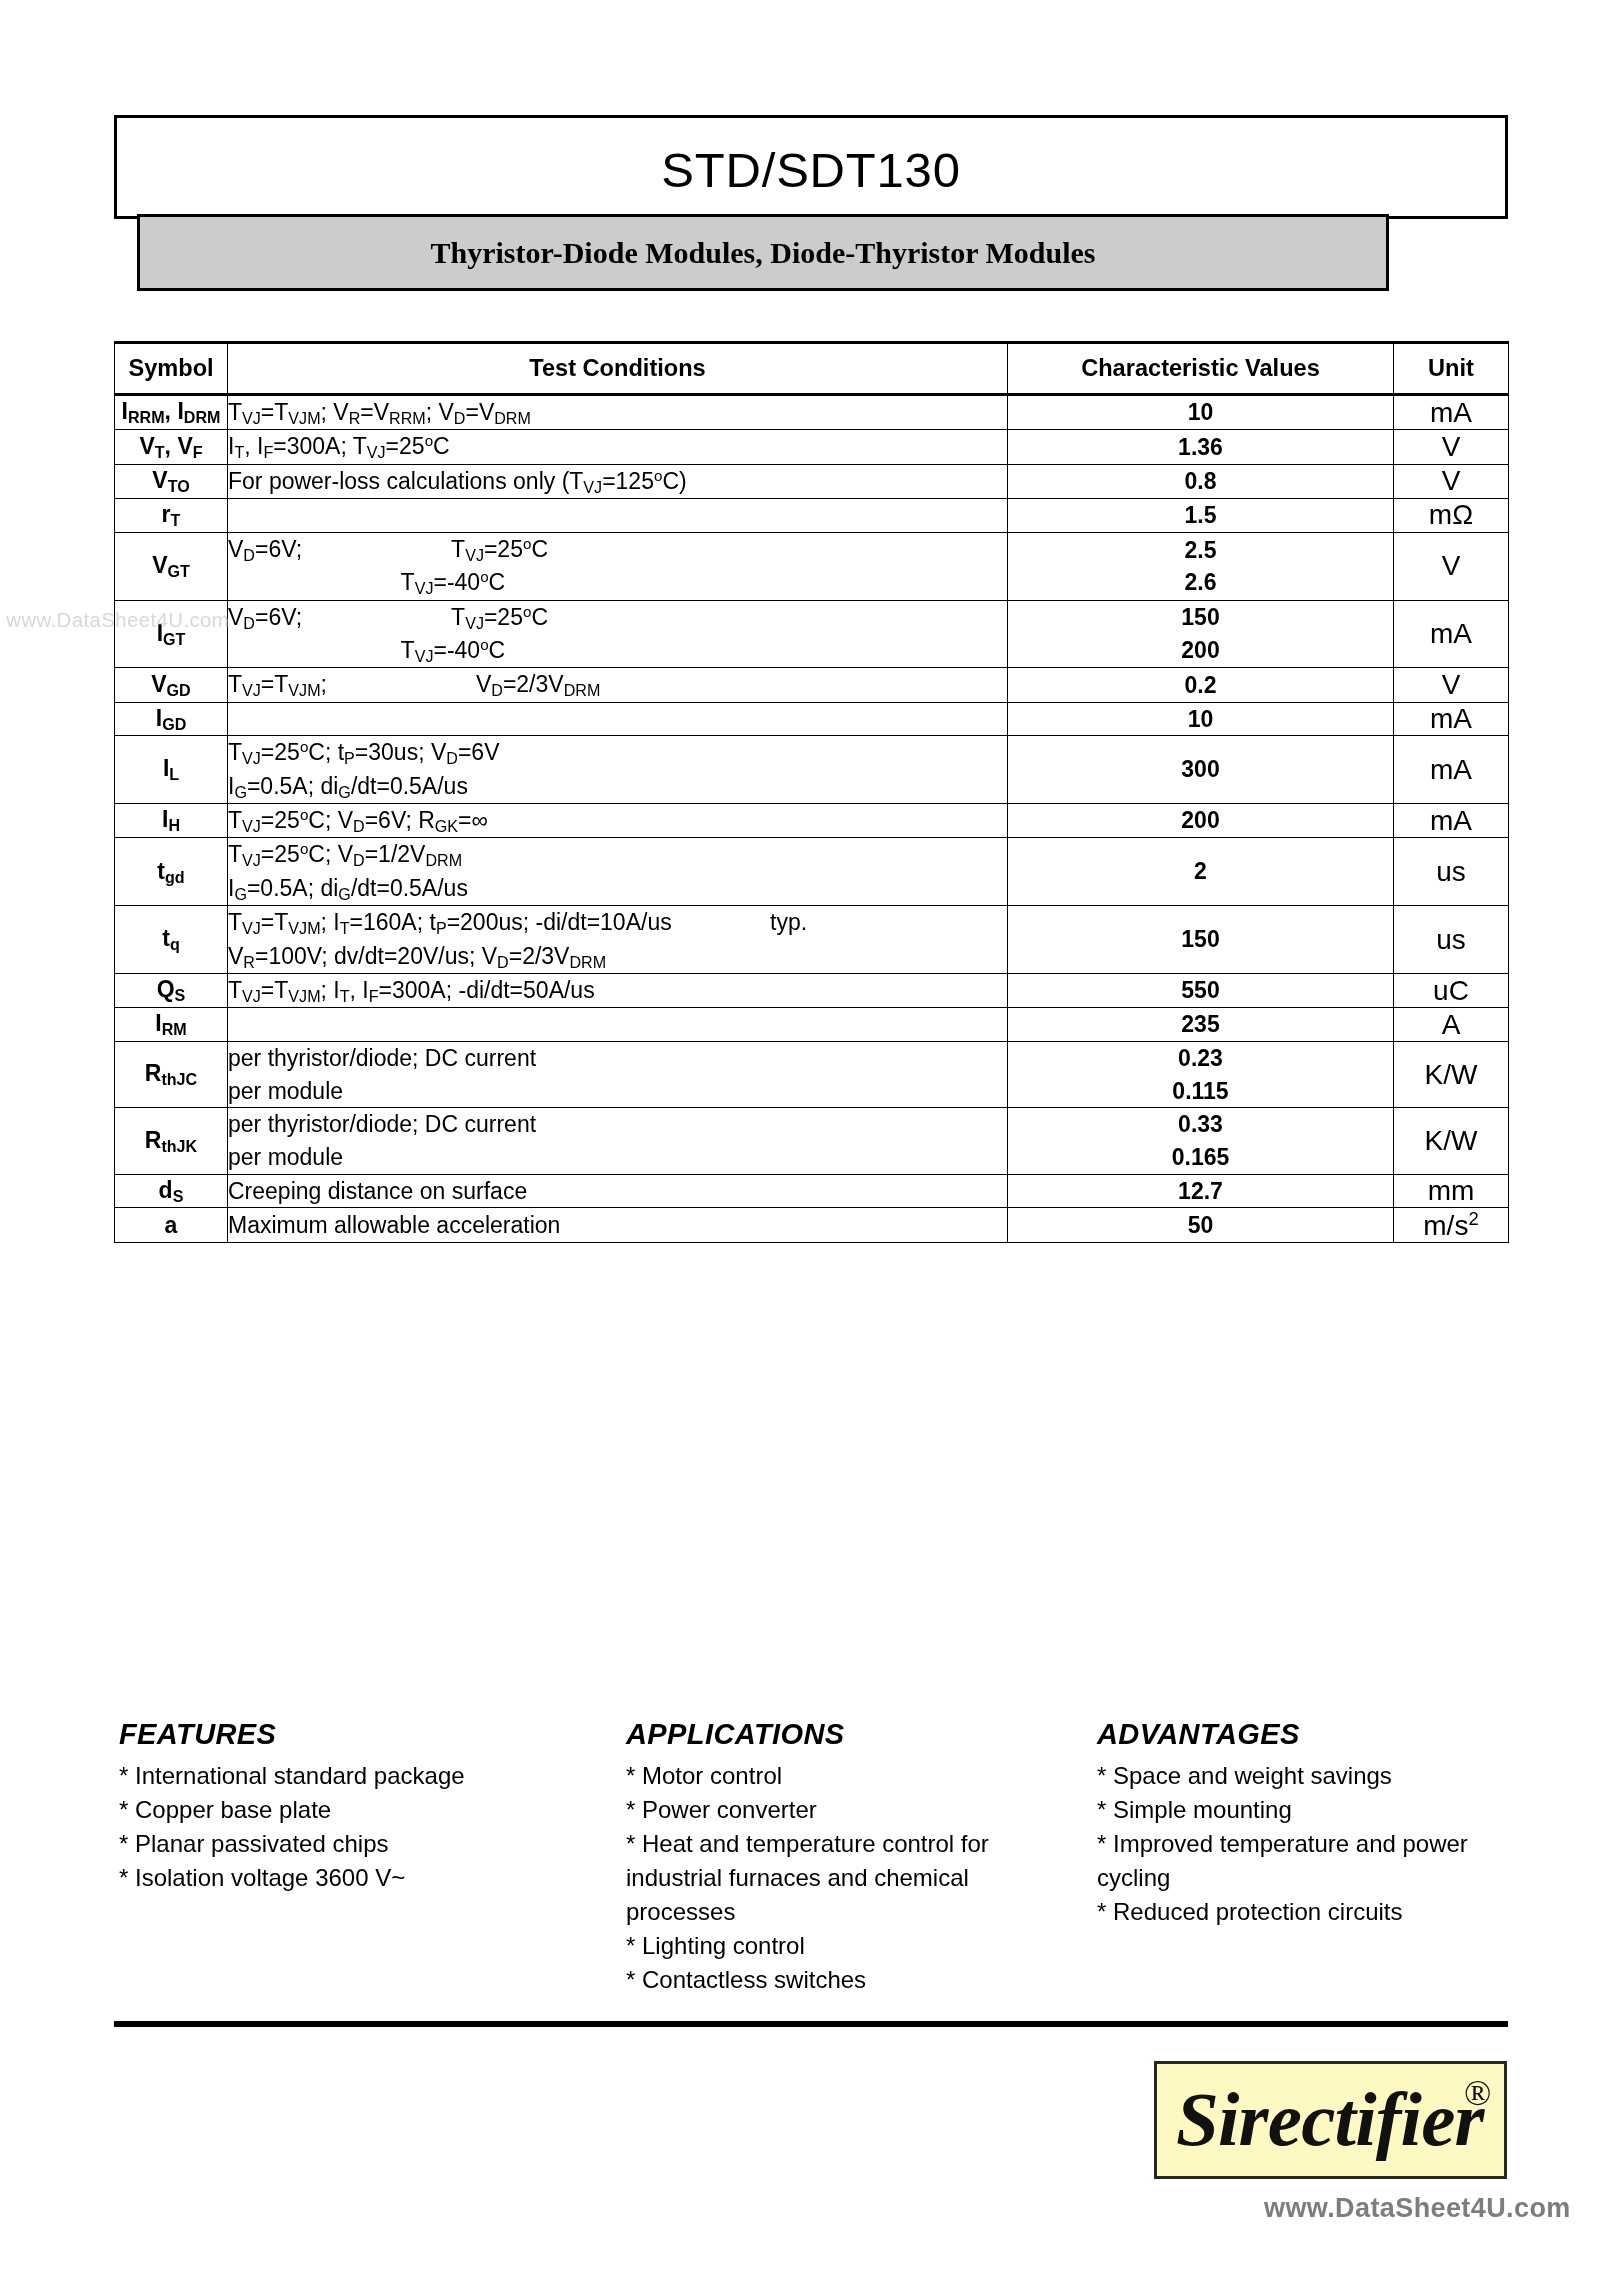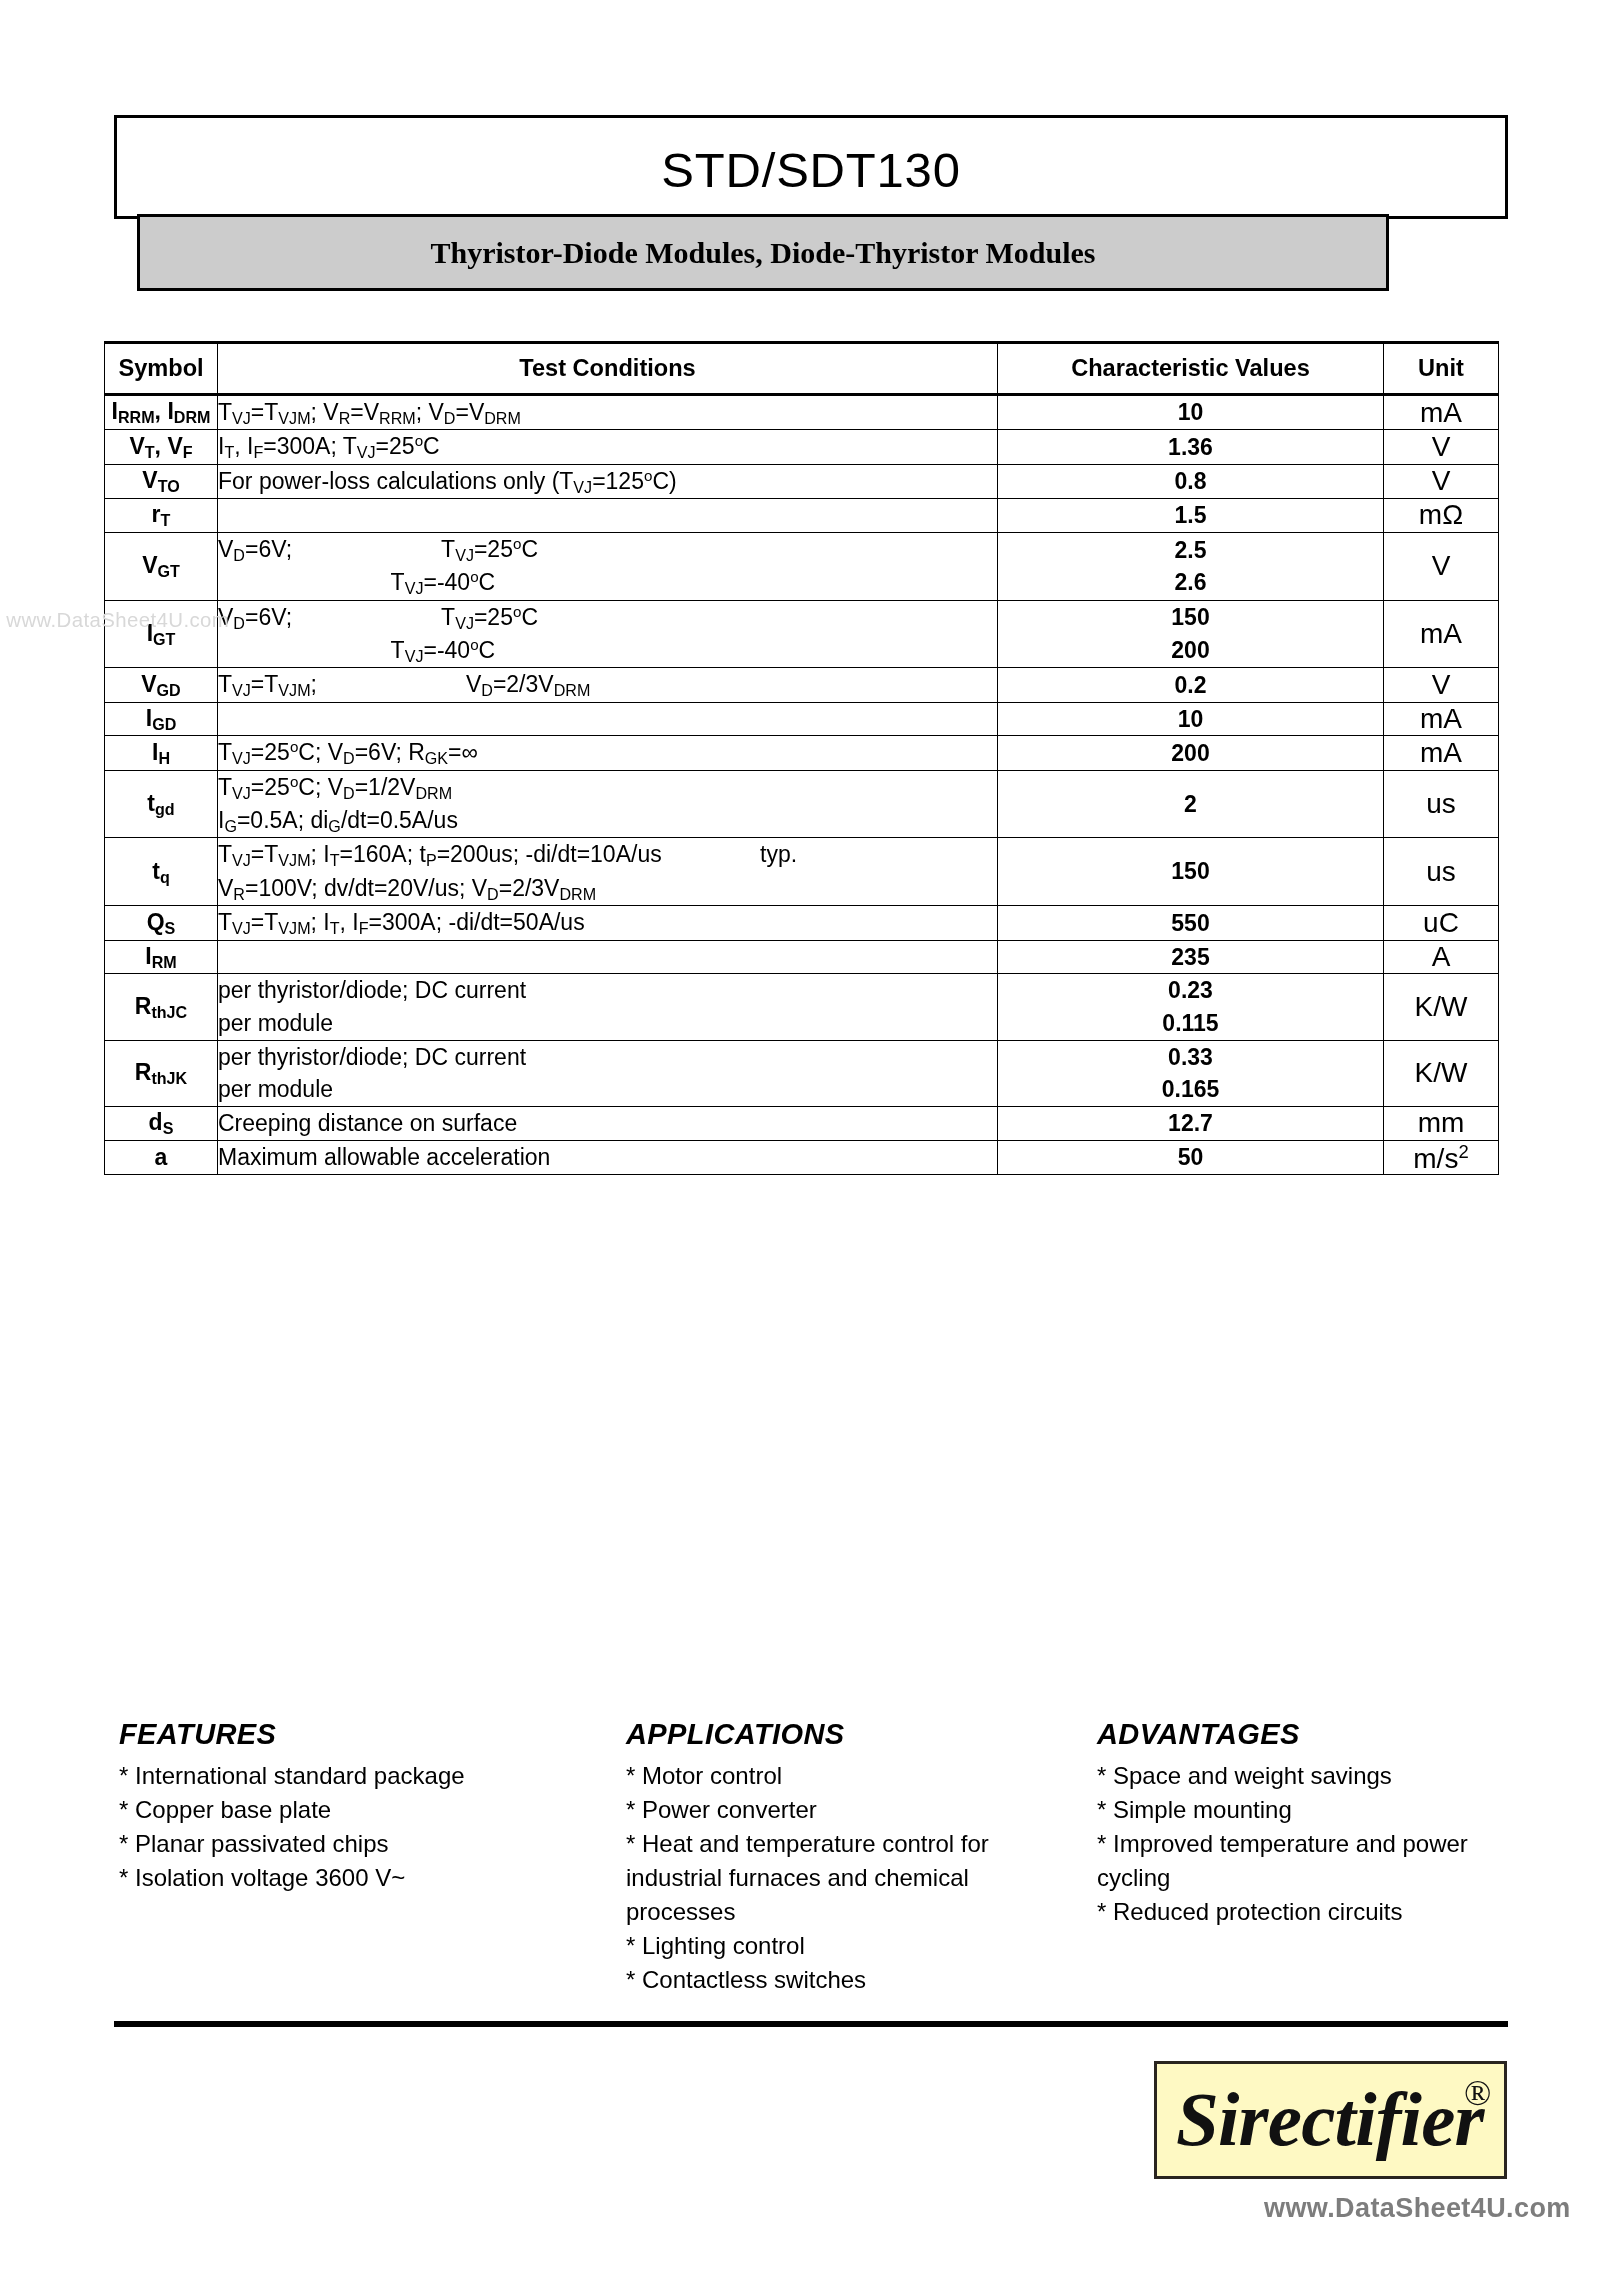--- a/index.html
+++ b/index.html
@@ -52,21 +52,21 @@
     box-sizing:border-box;
     display:flex; align-items:center; justify-content:center;
     font-size:30px; font-weight:bold;
     z-index:4;
     font-family:Liberation Serif, serif;
   }
 
   
   #spec-table {
     position:absolute;
-    left:104px; top:341px;
+    left:114px; top:341px;
     width:1394px;
     border-collapse:collapse;
     table-layout:fixed;
     z-index:3;
   }
   #spec-table td, #spec-table th {
     border:1.6px solid #000;
     padding:0;
     vertical-align:middle;
   }
@@ -257,20 +257,29 @@
       <tr>
         <td class="cell-sym">V<sub>GD</sub></td>
         <td class="cell-cond">T<sub>VJ</sub>=T<sub>VJM</sub>;<span class="cond-indent"></span>V<sub>D</sub>=2/3V<sub>DRM</sub></td>
         <td class="cell-val">0.2</td>
         <td class="cell-unit">V</td>
       </tr>
       <tr>
         <td class="cell-sym">I<sub>GD</sub></td>
         <td class="cell-cond"></td>
         <td class="cell-val">10</td>
+        <td class="cell-unit">mA</td>
+      </tr>
+      <tr>
+        <td class="cell-sym">I<sub>L</sub></td>
+        <td class="cell-cond">
+          <span class="cond-line">T<sub>VJ</sub>=25<sup>o</sup>C; t<sub>P</sub>=30us; V<sub>D</sub>=6V</span>
+          <span class="cond-line">I<sub>G</sub>=0.5A; di<sub>G</sub>/dt=0.5A/us</span>
+        </td>
+        <td class="cell-val">300</td>
         <td class="cell-unit">mA</td>
       </tr>
       <tr>
         <td class="cell-sym">I<sub>H</sub></td>
         <td class="cell-cond">T<sub>VJ</sub>=25<sup>o</sup>C; V<sub>D</sub>=6V; R<sub>GK</sub>=∞</td>
         <td class="cell-val">200</td>
         <td class="cell-unit">mA</td>
       </tr>
       <tr>
         <td class="cell-sym">t<sub>gd</sub></td>

